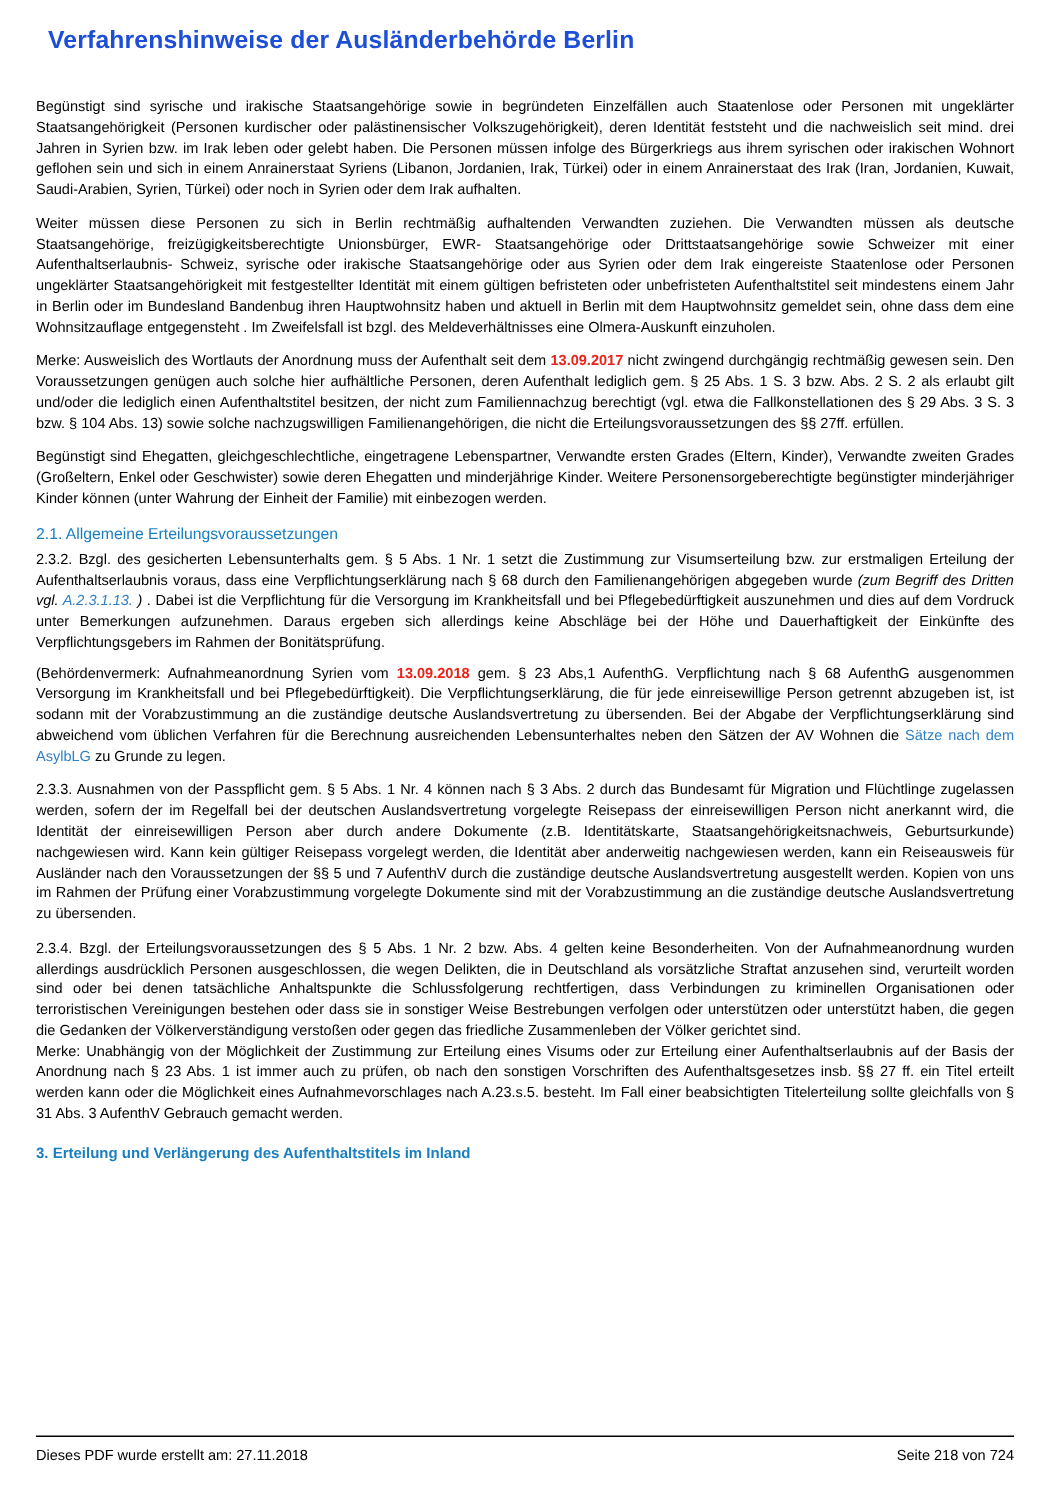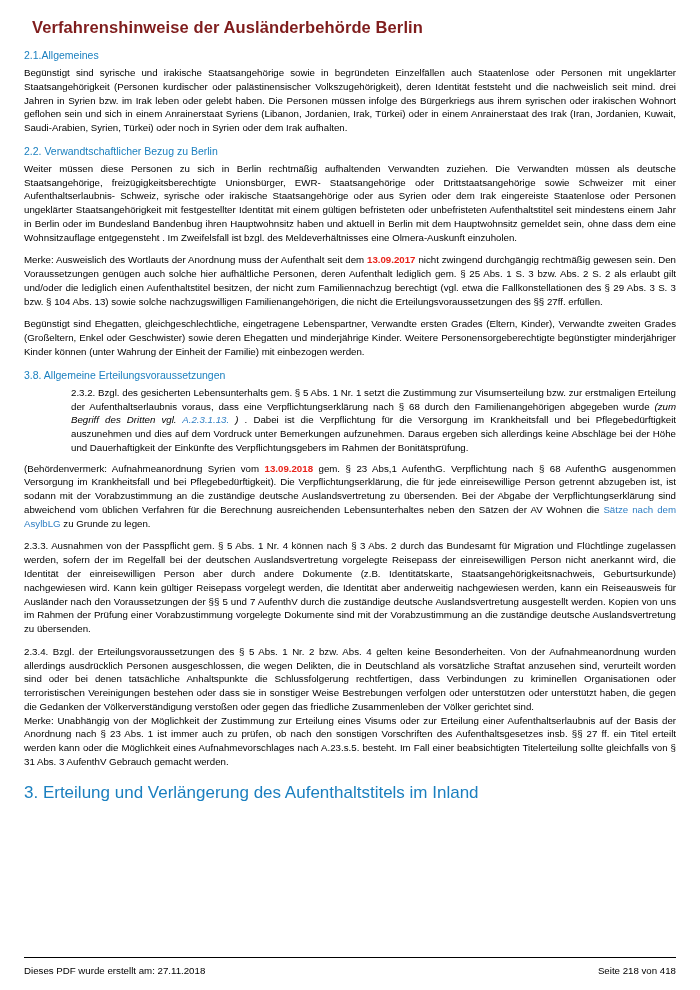--- a/index.html
+++ b/index.html
@@ -16,44 +16,44 @@
   .page {
     position: relative;
     width: 700px;
     min-height: 990px;
     box-sizing: border-box;
     padding: 14px 24px 0 24px;
   }
   .doc-title {
     font-size: 16.5px;
     font-weight: bold;
-    color: #7f1d1d;
-    margin: 4px 0 12px 8px;
+    color: #1d4ed8;
+    margin: 4px 0 28px 8px;
     letter-spacing: 0.1px;
   }
   .section-head {
     color: #1a7fbf;
     font-size: 10.5px;
     font-weight: normal;
     margin: 10px 0 5px 0;
   }
   .section-head.big {
-    font-size: 17px;
-    font-weight: normal;
+    font-size: 10px;
+    font-weight: bold;
     margin-top: 14px;
     margin-bottom: 12px;
   }
   p.body {
     font-size: 9.7px;
     line-height: 1.42;
     text-align: justify;
     margin: 0 0 9px 0;
     color: #000;
   }
-  p.tight { margin-bottom: 7px; margin-left: 47px; }
+  p.tight { margin-bottom: 7px; }
   .b { font-weight: normal; }
   .i { font-style: italic; }
   .red { color: #e8231a; font-weight: bold; }
   .blue { color: #2f7fc4; }
   .bluei { color: #2f7fc4; font-style: italic; }
   .footer {
     position: absolute;
     left: 24px;
     right: 24px;
     bottom: 14px;
@@ -67,43 +67,41 @@
   .footer-left { text-align: left; }
   .footer-right { text-align: right; }
 </style>
 </head>
 <body>
 
 <div class="page">
 
   <div class="doc-title">Verfahrenshinweise der Ausländerbehörde Berlin</div>
 
-  <div class="section-head">2.1.Allgemeines</div>
 
   <p class="body"><span class="b">Begünstigt</span><span> sind </span><span class="b">syrische und irakische Staatsangehörige</span><span> sowie in begründeten Einzelfällen auch Staatenlose oder Personen mit ungeklärter Staatsangehörigkeit  (Personen kurdischer oder palästinensischer Volkszugehörigkeit), deren Identität feststeht und die nachweislich seit mind. drei Jahren in Syrien bzw. im Irak leben oder gelebt haben.  Die Personen müssen infolge des Bürgerkriegs aus ihrem syrischen oder irakischen Wohnort geflohen sein und  sich in einem Anrainerstaat Syriens (Libanon, Jordanien, Irak, Türkei) oder in einem Anrainerstaat des Irak (Iran, Jordanien, Kuwait, Saudi-Arabien, Syrien, Türkei) oder noch in Syrien oder dem Irak aufhalten.</span></p>
 
-  <div class="section-head">2.2. Verwandtschaftlicher Bezug zu Berlin</div>
 
   <p class="body"><span>Weiter müssen diese Personen zu sich in Berlin rechtmäßig aufhaltenden Verwandten zuziehen. Die Verwandten müssen als deutsche Staatsangehörige, freizügigkeitsberechtigte Unionsbürger, EWR- Staatsangehörige oder Drittstaatsangehörige sowie Schweizer mit einer Aufenthaltserlaubnis- Schweiz, syrische oder irakische Staatsangehörige oder aus Syrien oder dem Irak eingereiste Staatenlose oder Personen ungeklärter Staatsangehörigkeit mit festgestellter Identität mit einem gültigen befristeten oder unbefristeten Aufenthaltstitel seit mindestens </span><span class="b">einem Jahr</span><span> in Berlin oder im Bundesland Bandenbug </span><span class="b">ihren</span><span> Hauptwohnsitz haben und aktuell in Berlin mit dem Hauptwohnsitz gemeldet sein, ohne dass dem eine Wohnsitzauflage entgegensteht . Im Zweifelsfall ist bzgl. des Meldeverhältnisses eine Olmera-Auskunft einzuholen.</span></p>
 
   <p class="body"><span class="b">Merke:</span><span> Ausweislich des Wortlauts der Anordnung muss der Aufenthalt seit dem </span><span class="red">13.09.2017</span><span> nicht zwingend durchgängig rechtmäßig gewesen sein. Den Voraussetzungen genügen auch solche hier aufhältliche Personen, deren Aufenthalt lediglich gem. § 25 Abs. 1 S. 3 bzw. Abs. 2 S. 2 als erlaubt gilt und/oder die lediglich einen Aufenthaltstitel besitzen, der nicht zum Familiennachzug berechtigt (vgl. etwa die Fallkonstellationen des § 29 Abs. 3 S. 3 bzw. § 104 Abs. 13) sowie solche nachzugswilligen Familienangehörigen, die nicht die Erteilungsvoraussetzungen des §§ 27ff. erfüllen.</span></p>
 
   <p class="body">Begünstigt sind Ehegatten, gleichgeschlechtliche, eingetragene Lebenspartner, Verwandte ersten Grades (Eltern, Kinder), Verwandte zweiten Grades (Großeltern, Enkel oder Geschwister) sowie deren Ehegatten und minderjährige Kinder. Weitere Personensorgeberechtigte begünstigter minderjähriger Kinder können (unter Wahrung der Einheit der Familie) mit einbezogen werden.</p>
 
-  <div class="section-head">3.8. Allgemeine Erteilungsvoraussetzungen</div>
+  <div class="section-head">2.1. Allgemeine Erteilungsvoraussetzungen</div>
 
 
   <p class="body tight"><span class="b">2.3.2.</span><span> Bzgl. des </span><span class="b">gesicherten Lebensunterhalts gem. § 5 Abs. 1 Nr. 1</span><span> setzt die Zustimmung zur Visumserteilung bzw. zur erstmaligen Erteilung der Aufenthaltserlaubnis voraus, dass eine </span><span class="b">Verpflichtungserklärung nach § 68</span><span> durch den Familienangehörigen abgegeben wurde </span><span class="i">(zum Begriff des Dritten vgl. </span><span class="bluei">A.2.3.1.13.</span><span class="i"> )</span><span> . Dabei ist die Verpflichtung für die Versorgung im Krankheitsfall und bei Pflegebedürftigkeit auszunehmen und dies auf dem Vordruck unter Bemerkungen aufzunehmen. Daraus ergeben sich allerdings keine Abschläge bei der Höhe und Dauerhaftigkeit der Einkünfte des Verpflichtungsgebers im Rahmen der Bonitätsprüfung.</span></p>
 
   <p class="body"><span>(Behördenvermerk: Aufnahmeanordnung Syrien vom </span><span class="red">13.09.2018</span><span> gem. § 23 Abs,1 AufenthG. Verpflichtung nach § 68 AufenthG ausgenommen Versorgung im Krankheitsfall und bei Pflegebedürftigkeit). Die Verpflichtungserklärung, die für jede einreisewillige Person getrennt abzugeben ist, ist sodann mit der Vorabzustimmung an die zuständige deutsche Auslandsvertretung zu übersenden. Bei der Abgabe der Verpflichtungserklärung sind abweichend vom üblichen Verfahren für die Berechnung ausreichenden Lebensunterhaltes neben den Sätzen der AV Wohnen die </span><span class="blue">Sätze nach dem AsylbLG</span><span> zu Grunde zu legen.</span></p>
 
   <p class="body"><span class="b">2.3.3.</span><span> Ausnahmen von der </span><span class="b">Passpflicht</span><span> gem. § 5 Abs. 1 Nr. 4 können nach § 3 Abs. 2 durch das Bundesamt für Migration und Flüchtlinge zugelassen werden, sofern der im Regelfall bei der deutschen Auslandsvertretung vorgelegte Reisepass der einreisewilligen Person nicht anerkannt wird, die Identität der einreisewilligen Person aber durch andere Dokumente (z.B. Identitätskarte, Staatsangehörigkeitsnachweis, Geburtsurkunde) nachgewiesen wird. Kann kein gültiger Reisepass vorgelegt werden, die Identität aber anderweitig nachgewiesen werden, kann ein Reiseausweis für Ausländer nach den Voraussetzungen der §§ 5 und 7 AufenthV durch die zuständige deutsche Auslandsvertretung ausgestellt werden. Kopien von uns im Rahmen der Prüfung einer Vorabzustimmung vorgelegte Dokumente sind mit der Vorabzustimmung an die zuständige deutsche Auslandsvertretung zu übersenden.</span></p>
 
   <p class="body"><span class="b">2.3.4.</span><span> Bzgl. der </span><span class="b">Erteilungsvoraussetzungen des § 5 Abs. 1 Nr. 2 bzw. Abs. 4</span><span> gelten keine Besonderheiten. Von der Aufnahmeanordnung wurden allerdings ausdrücklich Personen ausgeschlossen, die wegen Delikten, die in Deutschland als vorsätzliche Straftat anzusehen sind, verurteilt worden sind oder bei denen tatsächliche Anhaltspunkte die Schlussfolgerung rechtfertigen, dass Verbindungen zu kriminellen Organisationen oder terroristischen Vereinigungen bestehen oder dass sie in sonstiger Weise Bestrebungen verfolgen oder unterstützen oder unterstützt haben, die gegen die Gedanken der Völkerverständigung verstoßen oder gegen das friedliche Zusammenleben der Völker gerichtet sind.</span><br><span class="b">Merke:</span><span> Unabhängig von der Möglichkeit der Zustimmung zur Erteilung eines Visums oder zur Erteilung einer Aufenthaltserlaubnis auf der Basis der Anordnung nach § 23 Abs. 1 ist immer auch zu prüfen, ob nach den sonstigen Vorschriften des Aufenthaltsgesetzes insb. §§ 27 ff. ein Titel erteilt werden kann oder die Möglichkeit eines Aufnahmevorschlages nach A.23.s.5. besteht. Im Fall einer beabsichtigten Titelerteilung sollte gleichfalls von § 31 Abs. 3 AufenthV Gebrauch gemacht werden.</span></p>
 
   <div class="section-head big">3. Erteilung und Verlängerung des Aufenthaltstitels im Inland</div>
 
   <div class="footer">
     <div class="footer-left">Dieses PDF wurde erstellt am: 27.11.2018</div>
-    <div class="footer-right">Seite 218 von 418</div>
+    <div class="footer-right">Seite 218 von 724</div>
   </div>
 
 </div>
 
 </body></html>

